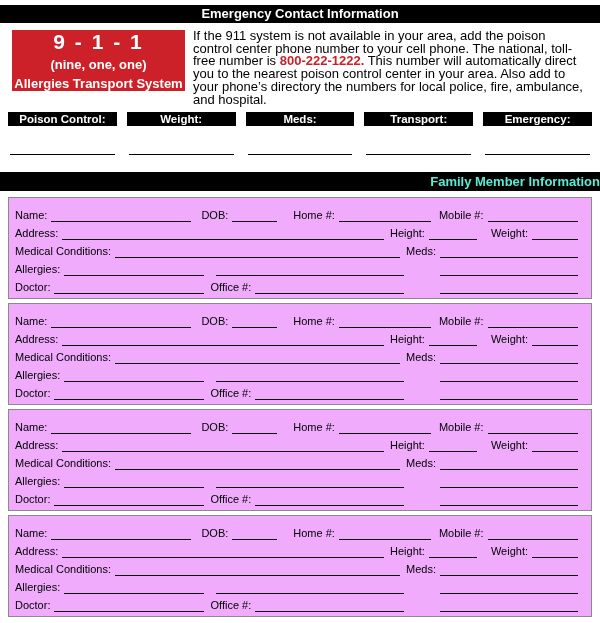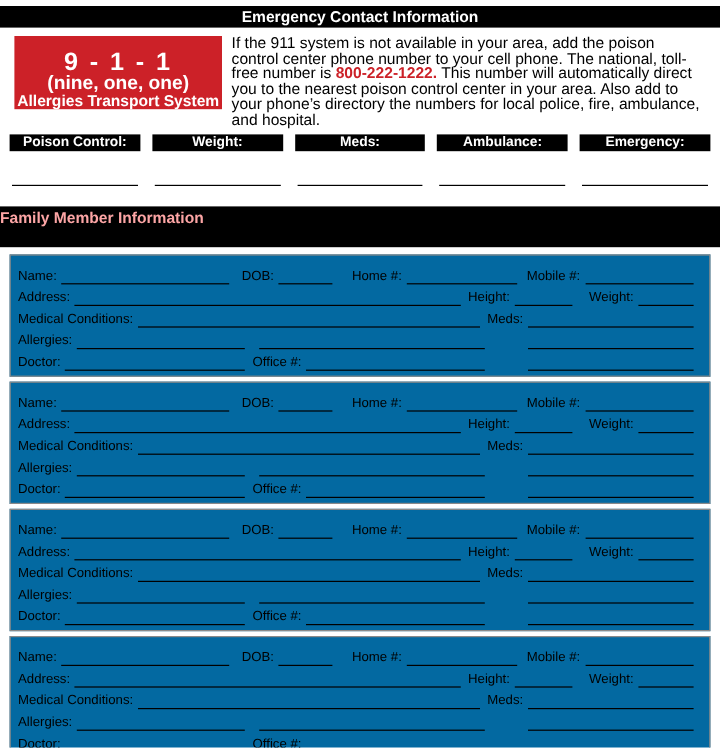--- a/index.html
+++ b/index.html
@@ -9,45 +9,45 @@
     width:600px; height:623px; overflow:hidden; background:#fff;
     font-family:"Liberation Sans", sans-serif; color:#000;
   }
   .header-bar {
     margin-top:5px; height:18px; background:var(--bar-black); color:#fff;
     font-weight:bold; font-size:13px; text-align:center; line-height:18px;
   }
   .emergency-row { display:flex; margin:7px 12px 0 12px; height:64px; }
   .badge {
     width:173px; height:61px; background:var(--accent-red); color:#fff;
-    text-align:center; display:flex; flex-direction:column; justify-content:flex-end; flex:none;
+    text-align:center; display:flex; flex-direction:column; justify-content:space-between; flex:none;
   }
   .badge-number { font-size:21px; font-weight:bold; letter-spacing:2px; line-height:23px; }
-  .badge-pron { font-size:16px; font-weight:bold; line-height:13px; }
+  .badge-pron { font-size:13px; font-weight:bold; line-height:13px; }
   .badge-sub { font-size:13px; font-weight:bold; line-height:15px; }
   .intro { margin-left:8px; width:398px; font-size:13px; line-height:12.7px; }
   .phone-red { color:var(--accent-red); font-weight:bold; }
 
   .contacts { display:flex; gap:10px; margin:18px 8px 0 8px; }
   .contact-col { flex:1; }
   .contact-bar {
     background:var(--bar-black); color:#fff; font-weight:bold; font-size:11.5px;
     height:14px; line-height:14px; text-align:center;
   }
   .contact-spacer { height:28px; }
   .contact-line { border-bottom:1.5px solid #000; height:1px; margin:0 2px; }
 
   .family-header {
-    margin-top:17px; height:34px; background:var(--bar-black); color:#fca5a5;
-    font-weight:bold; font-size:13px; text-align:left; line-height:19px;
+    margin-top:17px; height:19px; background:var(--bar-black); color:#5eead4;
+    font-weight:bold; font-size:13px; text-align:right; line-height:19px;
   }
   .members { margin-top:6px; }
   .member {
     height:102px; margin:0 8px 4px 8px; border:1.5px solid #8a8a8a;
-    padding:6px 13px 0 6px; background:#0369a1;
+    padding:6px 13px 0 6px; background:#f0abfc;
   }
   .frow { display:flex; align-items:flex-end; height:18px; font-size:11px; line-height:13px; }
   .lbl { padding-right:4px; white-space:nowrap; }
   .line { border-bottom:1.5px solid #000; height:1px; }
   .name-line   { width:140px; margin-right:10px; }
   .dob-line    { width:45px;  margin-right:16px; }
   .home-line   { width:92px;  margin-right:8px; }
   .mobile-line { flex:1; }
   .addr-line   { flex:1; margin-right:6px; }
   .height-line { width:48px; margin-right:14px; }
@@ -86,21 +86,21 @@
     <div class="contact-bar">Weight:</div>
     <div class="contact-spacer"></div>
     <div class="contact-line"></div>
   </div>
   <div class="contact-col">
     <div class="contact-bar">Meds:</div>
     <div class="contact-spacer"></div>
     <div class="contact-line"></div>
   </div>
   <div class="contact-col">
-    <div class="contact-bar">Ambulance:</div>
+    <div class="contact-bar">Transport:</div>
     <div class="contact-spacer"></div>
     <div class="contact-line"></div>
   </div>
   <div class="contact-col">
     <div class="contact-bar">Emergency:</div>
     <div class="contact-spacer"></div>
     <div class="contact-line"></div>
   </div>
 </div>
 

